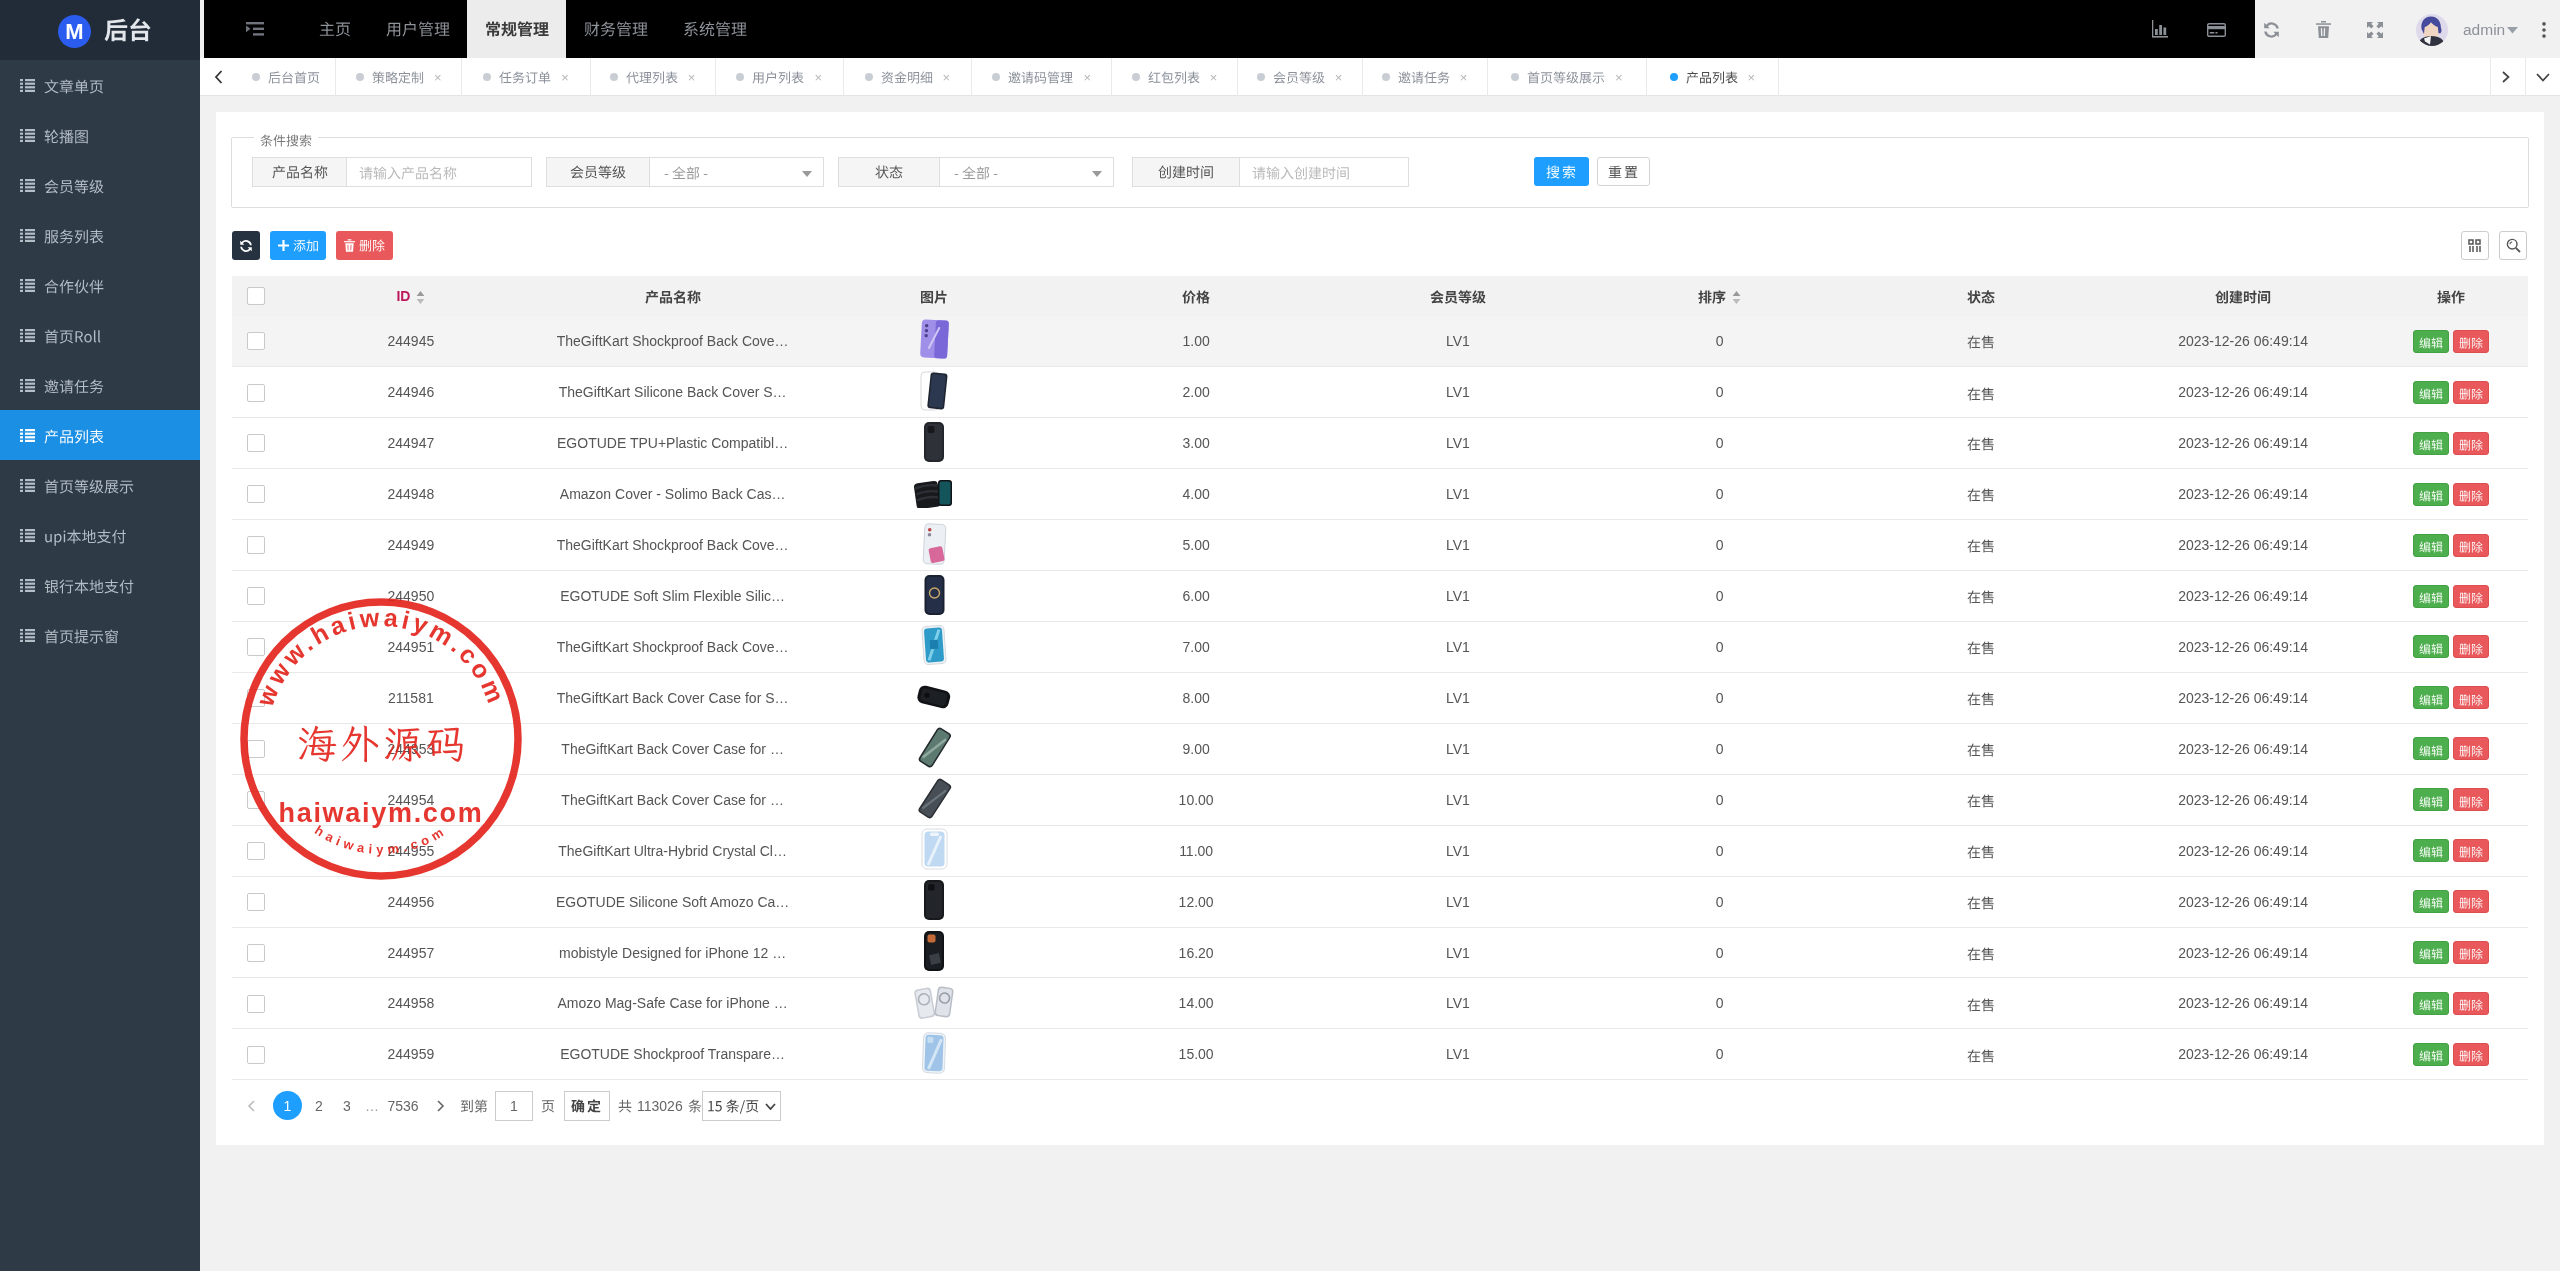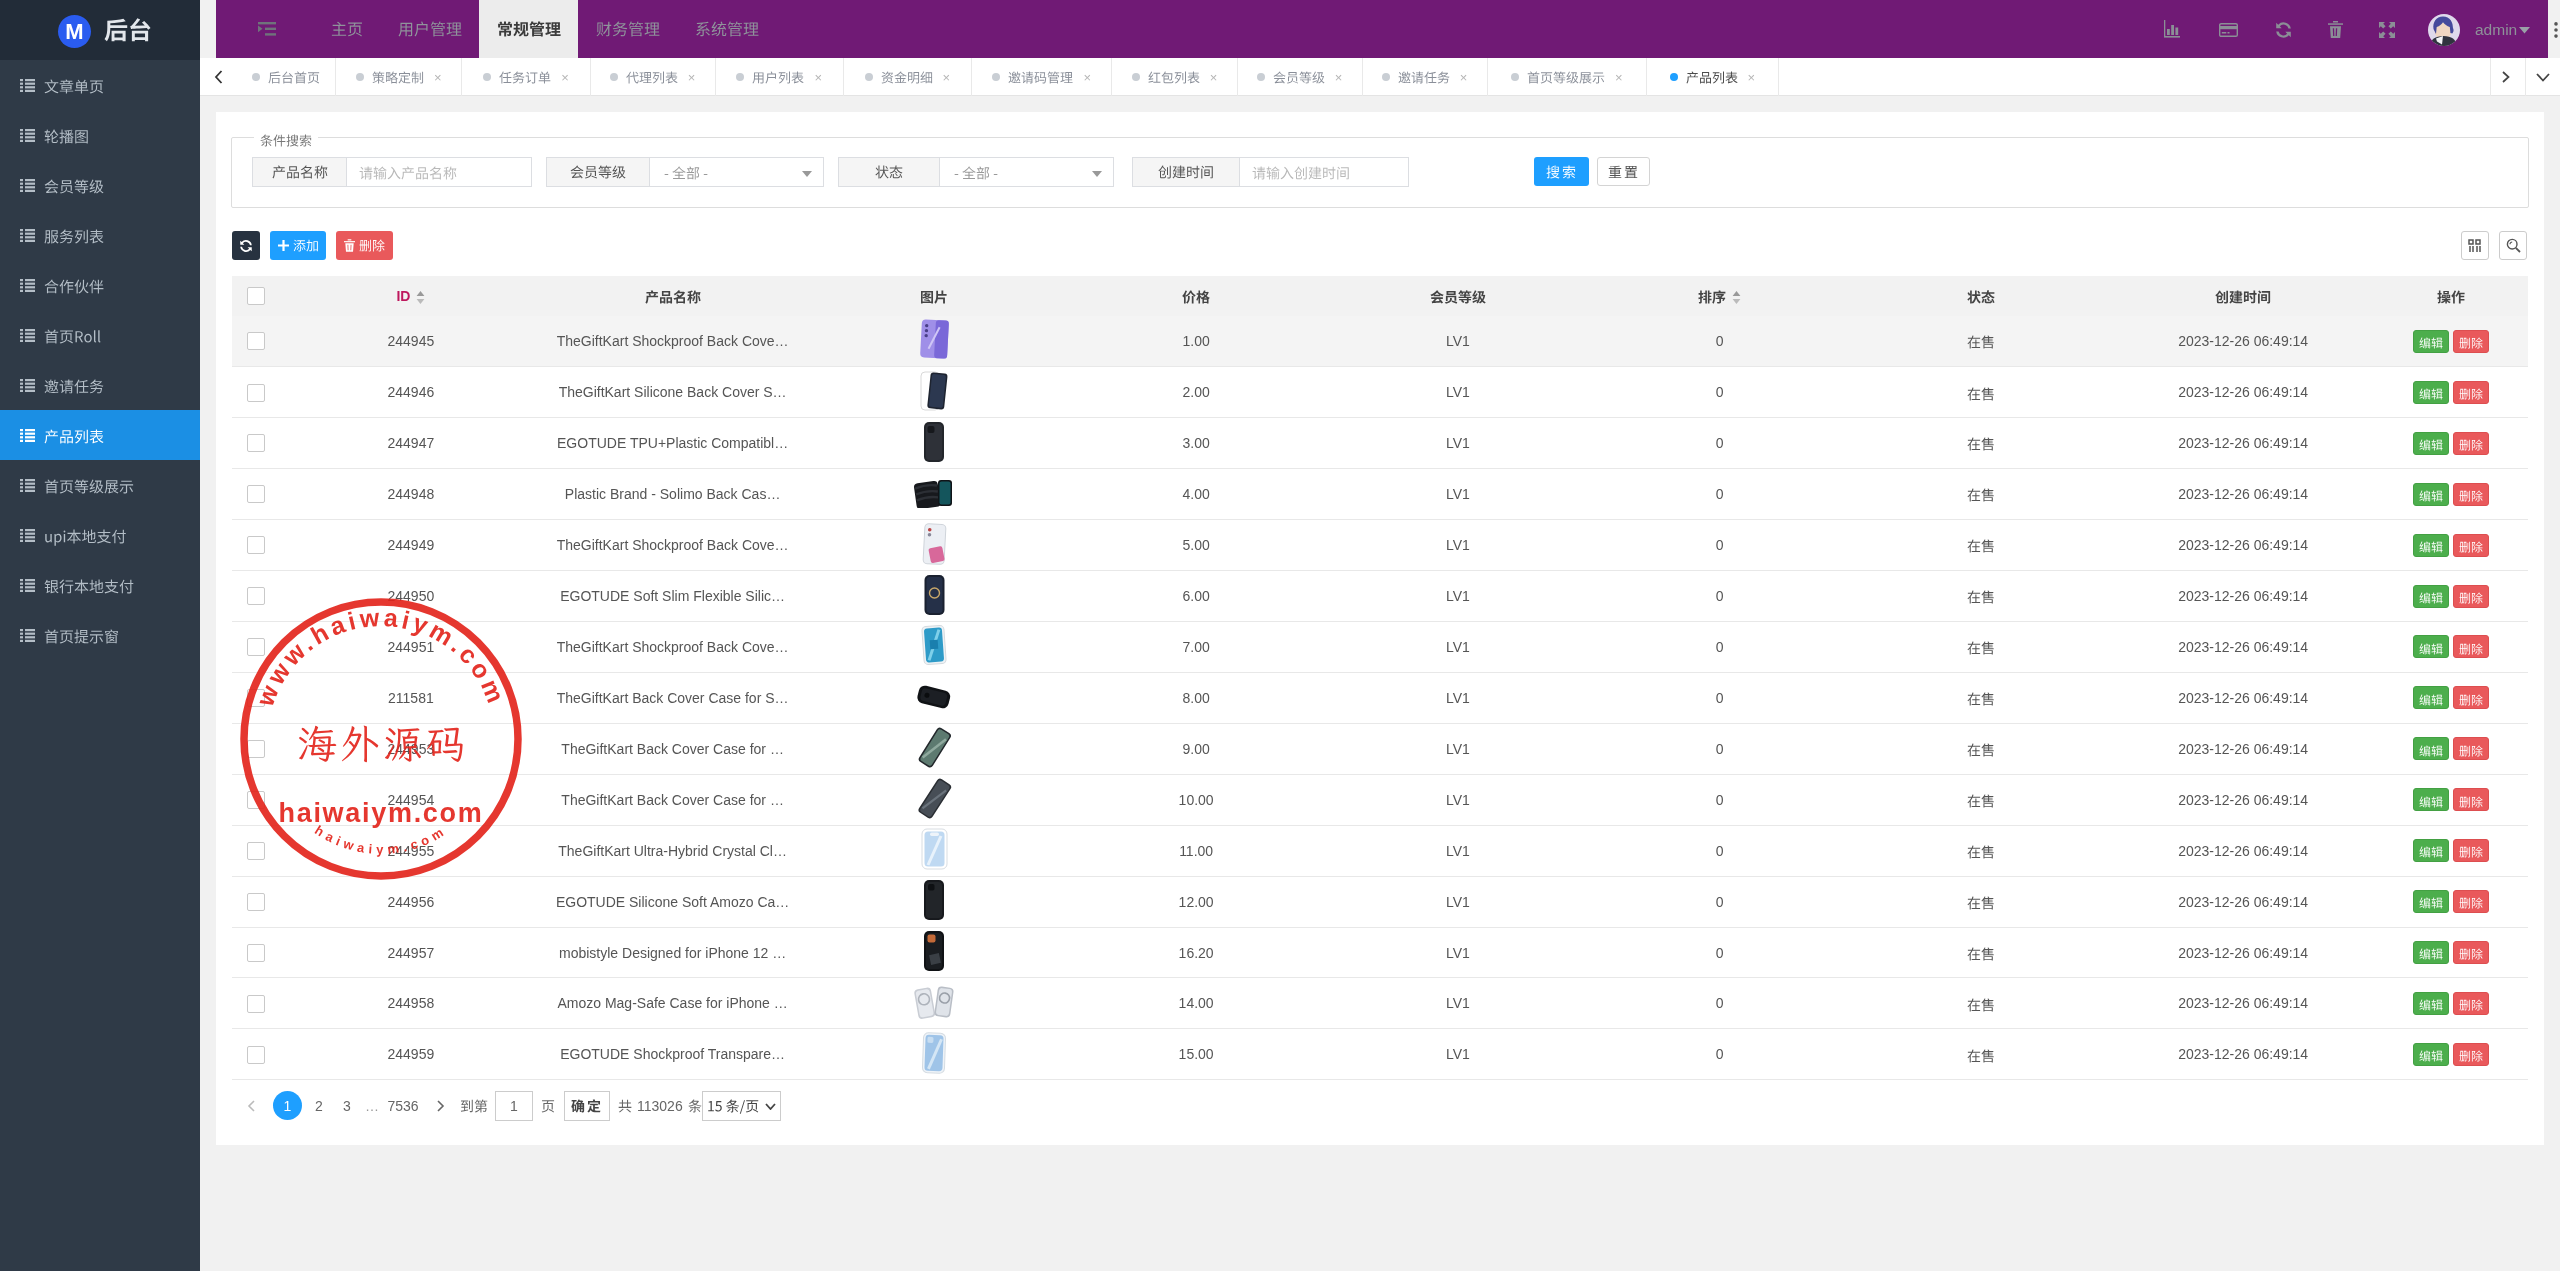--- a/index.html
+++ b/index.html
@@ -3,21 +3,21 @@
 *{margin:0;padding:0;box-sizing:border-box}
 html,body{width:2560px;height:1271px;overflow:hidden;font-family:"Liberation Sans",sans-serif;background:#f1f1f1}
 .abs{position:absolute}
 #sidebar{position:absolute;left:0;top:0;width:200px;height:1271px;background:#2f3a47}
 #logo{position:absolute;left:0;top:0;width:200px;height:60px;background:#222c38}
 #logo .circ{position:absolute;left:58px;top:15px;width:33px;height:33px;border-radius:50%;background:#2a5cf0;color:#fff;text-align:center;line-height:33px;font-size:22px;font-weight:bold}
 .mitem{position:absolute;left:0;width:200px;height:50px}
 .mitem.active{background:#1b8fe4}
 .micon{position:absolute;left:20px;top:50%;margin-top:-6.5px;width:15px;height:13px}
 .mtext{position:absolute;left:44px;top:50%;margin-top:-8px}
-#navbar{position:absolute;left:216px;top:0;width:2332px;height:58px;background:#701a75}
+#navbar{position:absolute;left:204px;top:0;width:2051px;height:58px;background:#000000}
 .nitem{position:absolute;top:0;height:58px;display:flex;align-items:center;justify-content:center}
 .nitem.active{background:#ececec}
 #tabbar{position:absolute;left:200px;top:58px;width:2360px;height:38px;background:#fff;border-bottom:1px solid #e4e4e4}
 .tab{position:absolute;top:0;height:38px;border-right:1px solid #e9e9e9;display:flex;align-items:center;justify-content:center;gap:8px}
 .dot{width:8px;height:8px;border-radius:50%;background:#c9ced4}
 .dot.b{background:#1e9fff}
 .tx{color:#b5b5b5;font-size:13px;margin-left:2px}
 #card{position:absolute;left:216px;top:112px;width:2328px;height:1033px;background:#fff}
 #fs{position:absolute;left:15px;top:25px;width:2298px;height:71px;border:1px solid #ddd;border-radius:2px}
 #fslegend{position:absolute;left:22px;top:-7px;background:#fff;padding:0 6px}
@@ -676,21 +676,21 @@
           <td>2023-12-26 06:49:14</td>
           <td><span class="abtn e"><svg style="overflow:visible;vertical-align:middle;" width="24.0" height="12" viewBox="0 -880 2000 1000" fill="#fff">
                 <path id="g38" d="M40 -54 58 15C140 -18 245 -61 346 -103L332 -163C223 -121 114 -79 40 -54ZM61 -423C75 -430 98 -435 205 -450C167 -386 132 -335 116 -316C87 -278 66 -252 45 -248C53 -230 64 -196 68 -182C87 -194 118 -204 339 -255C336 -271 333 -298 334 -317L167 -282C238 -374 307 -486 364 -597L303 -632C286 -593 265 -554 245 -517L133 -505C190 -593 246 -706 287 -815L215 -840C179 -719 112 -587 91 -554C71 -520 55 -496 38 -491C46 -473 57 -438 61 -423ZM624 -350V-202H541V-350ZM675 -350H746V-202H675ZM481 -412V72H541V-143H624V47H675V-143H746V46H797V-143H871V7C871 14 868 16 861 17C854 17 836 17 814 16C822 32 829 56 831 73C867 73 890 71 908 62C926 52 930 35 930 8V-413L871 -412ZM797 -350H871V-202H797ZM605 -826C621 -798 637 -762 648 -732H414V-515C414 -361 405 -139 314 21C329 28 360 50 372 63C465 -99 482 -335 483 -498H920V-732H729C717 -765 697 -811 675 -846ZM483 -668H850V-561H483Z M1551 -751H1819V-650H1551ZM1482 -808V-594H1892V-808ZM1081 -332C1089 -340 1119 -346 1153 -346H1244V-202L1040 -167L1056 -94L1244 -132V76H1313V-146L1427 -169L1423 -234L1313 -214V-346H1405V-414H1313V-568H1244V-414H1148C1176 -483 1204 -565 1228 -650H1412V-722H1247C1255 -756 1263 -791 1269 -825L1196 -840C1191 -801 1183 -761 1174 -722H1047V-650H1157C1136 -570 1115 -504 1105 -479C1088 -435 1075 -403 1058 -398C1066 -380 1077 -346 1081 -332ZM1815 -472V-386H1560V-472ZM1400 -76 1412 -8 1815 -40V80H1885V-46L1959 -52L1960 -115L1885 -110V-472H1953V-535H1423V-472H1491V-82ZM1815 -329V-242H1560V-329ZM1815 -185V-105L1560 -86V-185Z"></path>
               </svg></span> <span class="abtn d"><svg style="overflow:visible;vertical-align:middle;" width="24.0" height="12" viewBox="0 -880 2000 1000" fill="#fff">
                 <use href="#g36"></use>
               </svg></span></td>
         </tr>
 <tr>
           <td><span class="cb"></span></td>
           <td>244948</td>
-          <td>Plastic Brand - Solimo Back Cas…</td>
+          <td>Amazon Cover - Solimo Back Cas…</td>
           <td><svg width="40" height="30" viewBox="0 0 40 30">
               <g transform="rotate(-8 20 15)">
                 <rect x="1" y="3" width="24" height="26" rx="4" fill="#17191d"></rect>
                 <path d="M2 8 q11-3 22 0 M2 14 q11-3 22 0 M2 20 q11-3 22 0" stroke="#2c2f35" stroke-width="2.4" fill="none"></path>
               </g>
               <rect x="24" y="2" width="14" height="26" rx="3" fill="#101418"></rect>
               <rect x="25.5" y="3.5" width="11" height="23" rx="2" fill="#14555c"></rect>
             </svg></td>
           <td>4.00</td>
           <td>LV1</td>

